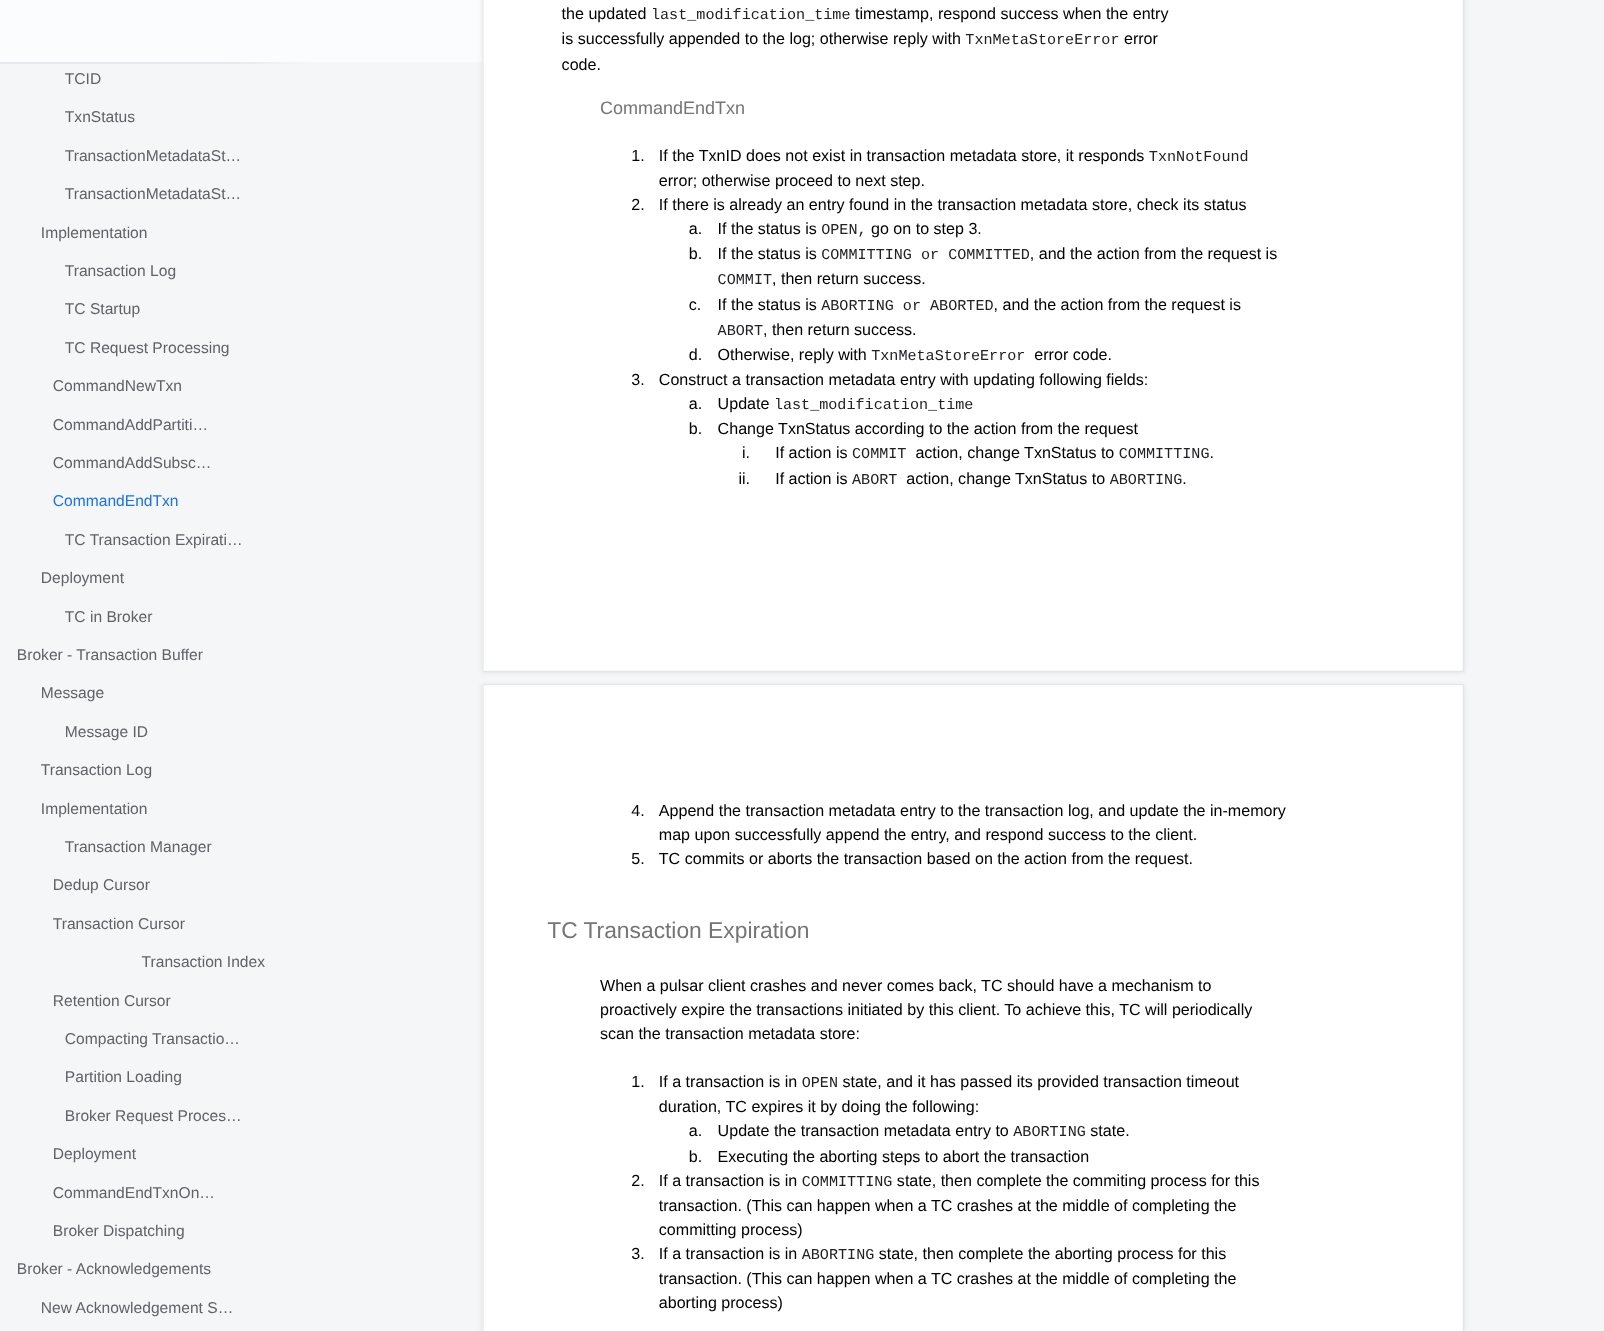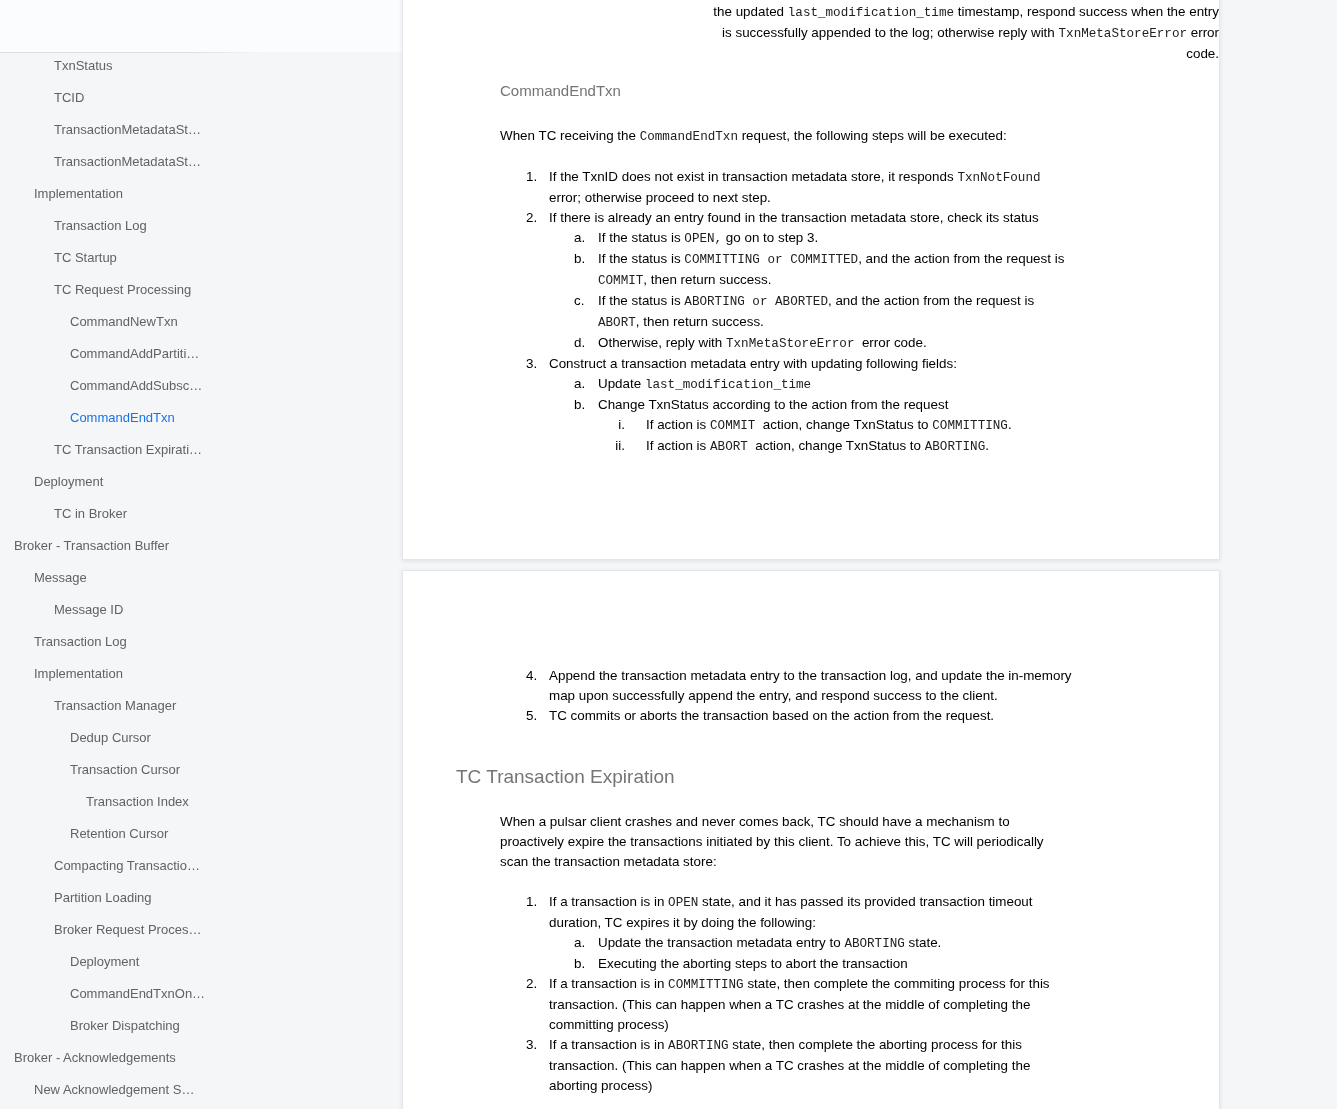--- a/index.html
+++ b/index.html
@@ -14,29 +14,29 @@
   .app-header{position:absolute;top:0;left:0;width:402px;height:52px;background:#fbfcfd;}
   .header-divider{position:absolute;top:52px;left:0;width:262px;height:1px;
     background:linear-gradient(to right,#dadfe4 0%,#dadfe4 72%,rgba(218,223,228,0) 100%);}
   
   .outline{position:absolute;top:50px;left:0;width:300px;}
   .o-item{height:32px;line-height:32px;font-size:13px;color:#5f6368;cursor:pointer;
     white-space:nowrap;overflow:hidden;text-overflow:ellipsis;width:260px;box-sizing:border-box;}
   .o-item.lv1{padding-left:14px;}
   .o-item.lv2{padding-left:34px;}
   .o-item.lv3{padding-left:54px;}
-  .o-item.lv4{padding-left:70px;}
-  .o-item.lv5{padding-left:86px;}
+  .o-item.lv4{padding-left:44px;}
+  .o-item.lv5{padding-left:118px;}
   .o-item.active{color:#1a73e8;}
   
   .page{position:absolute;left:402px;width:818px;background:#fff;box-sizing:border-box;
     border:1px solid #e3e6ea;box-shadow:0 1px 4px rgba(60,64,67,.12);overflow:hidden;}
   #page1{top:-19px;height:579px;padding-top:20px;}
   #page2{top:570px;height:620px;padding-top:95px;}
-  .cont{padding-left:92px;white-space:pre-wrap;text-align:right;}
+  .cont{padding-left:65px;white-space:pre-wrap;}
   .para{margin-left:97px;margin-top:26px;white-space:pre-wrap;}
   .h2 + .para{margin-top:24px;}
   .h3{margin-left:97px;margin-top:17px;font-size:15px;line-height:19px;color:#757575;}
   .h2{margin-left:53px;margin-top:39px;font-size:19px;line-height:23px;color:#757575;}
   .list{margin-top:20px;}
   .page > .list:first-child{margin-top:0;}
   .li{position:relative;white-space:pre-wrap;}
   .li.lv1{padding-left:146px;}
   .li.lv2{padding-left:195px;}
   .li.lv3{padding-left:243px;}
@@ -46,22 +46,22 @@
   .li.lv3 > .marker{left:180px;width:42px;text-align:right;}
   code{font-family:"Liberation Mono","DejaVu Sans Mono",monospace;font-size:12.6px;color:#202124;}
 </style>
 </head>
 <body>
 
 <div class="app-header"></div>
 <div class="header-divider"></div>
 
 <nav class="outline">
+    <div class="o-item lv3">TCID</div>
     <div class="o-item lv3">TxnStatus</div>
-    <div class="o-item lv3">TCID</div>
     <div class="o-item lv3">TransactionMetadataSt…</div>
     <div class="o-item lv3">TransactionMetadataSt…</div>
     <div class="o-item lv2">Implementation</div>
     <div class="o-item lv3">Transaction Log</div>
     <div class="o-item lv3">TC Startup</div>
     <div class="o-item lv3">TC Request Processing</div>
     <div class="o-item lv4">CommandNewTxn</div>
     <div class="o-item lv4">CommandAddPartiti…</div>
     <div class="o-item lv4">CommandAddSubsc…</div>
     <div class="o-item lv4 active">CommandEndTxn</div>
@@ -87,21 +87,20 @@
     <div class="o-item lv1">Broker - Acknowledgements</div>
     <div class="o-item lv2">New Acknowledgement S…</div>
   </nav>
 
 <main>
   <section class="page" id="page1">
       <div class="cont">the updated <code>last_modification_time</code> timestamp, respond success when the entry
 is successfully appended to the log; otherwise reply with <code>TxnMetaStoreError</code> error
 code.</div>
       <div class="h3">CommandEndTxn</div>
-      <div class="para">When TC receiving the <code>CommandEndTxn</code> request, the following steps will be executed:</div>
       <div class="list">
         <div class="li lv1"><span class="marker">1.</span><span>If the TxnID does not exist in transaction metadata store, it responds <code>TxnNotFound</code>
 error; otherwise proceed to next step.</span></div>
         <div class="li lv1"><span class="marker">2.</span><span>If there is already an entry found in the transaction metadata store, check its status</span></div>
         <div class="li lv2"><span class="marker">a.</span><span>If the status is <code>OPEN,</code> go on to step 3.</span></div>
         <div class="li lv2"><span class="marker">b.</span><span>If the status is <code>COMMITTING or COMMITTED</code>, and the action from the request is
 <code>COMMIT</code>, then return success.</span></div>
         <div class="li lv2"><span class="marker">c.</span><span>If the status is <code>ABORTING or ABORTED</code>, and the action from the request is
 <code>ABORT</code>, then return success.</span></div>
         <div class="li lv2"><span class="marker">d.</span><span>Otherwise, reply with <code>TxnMetaStoreError</code>  error code.</span></div>

